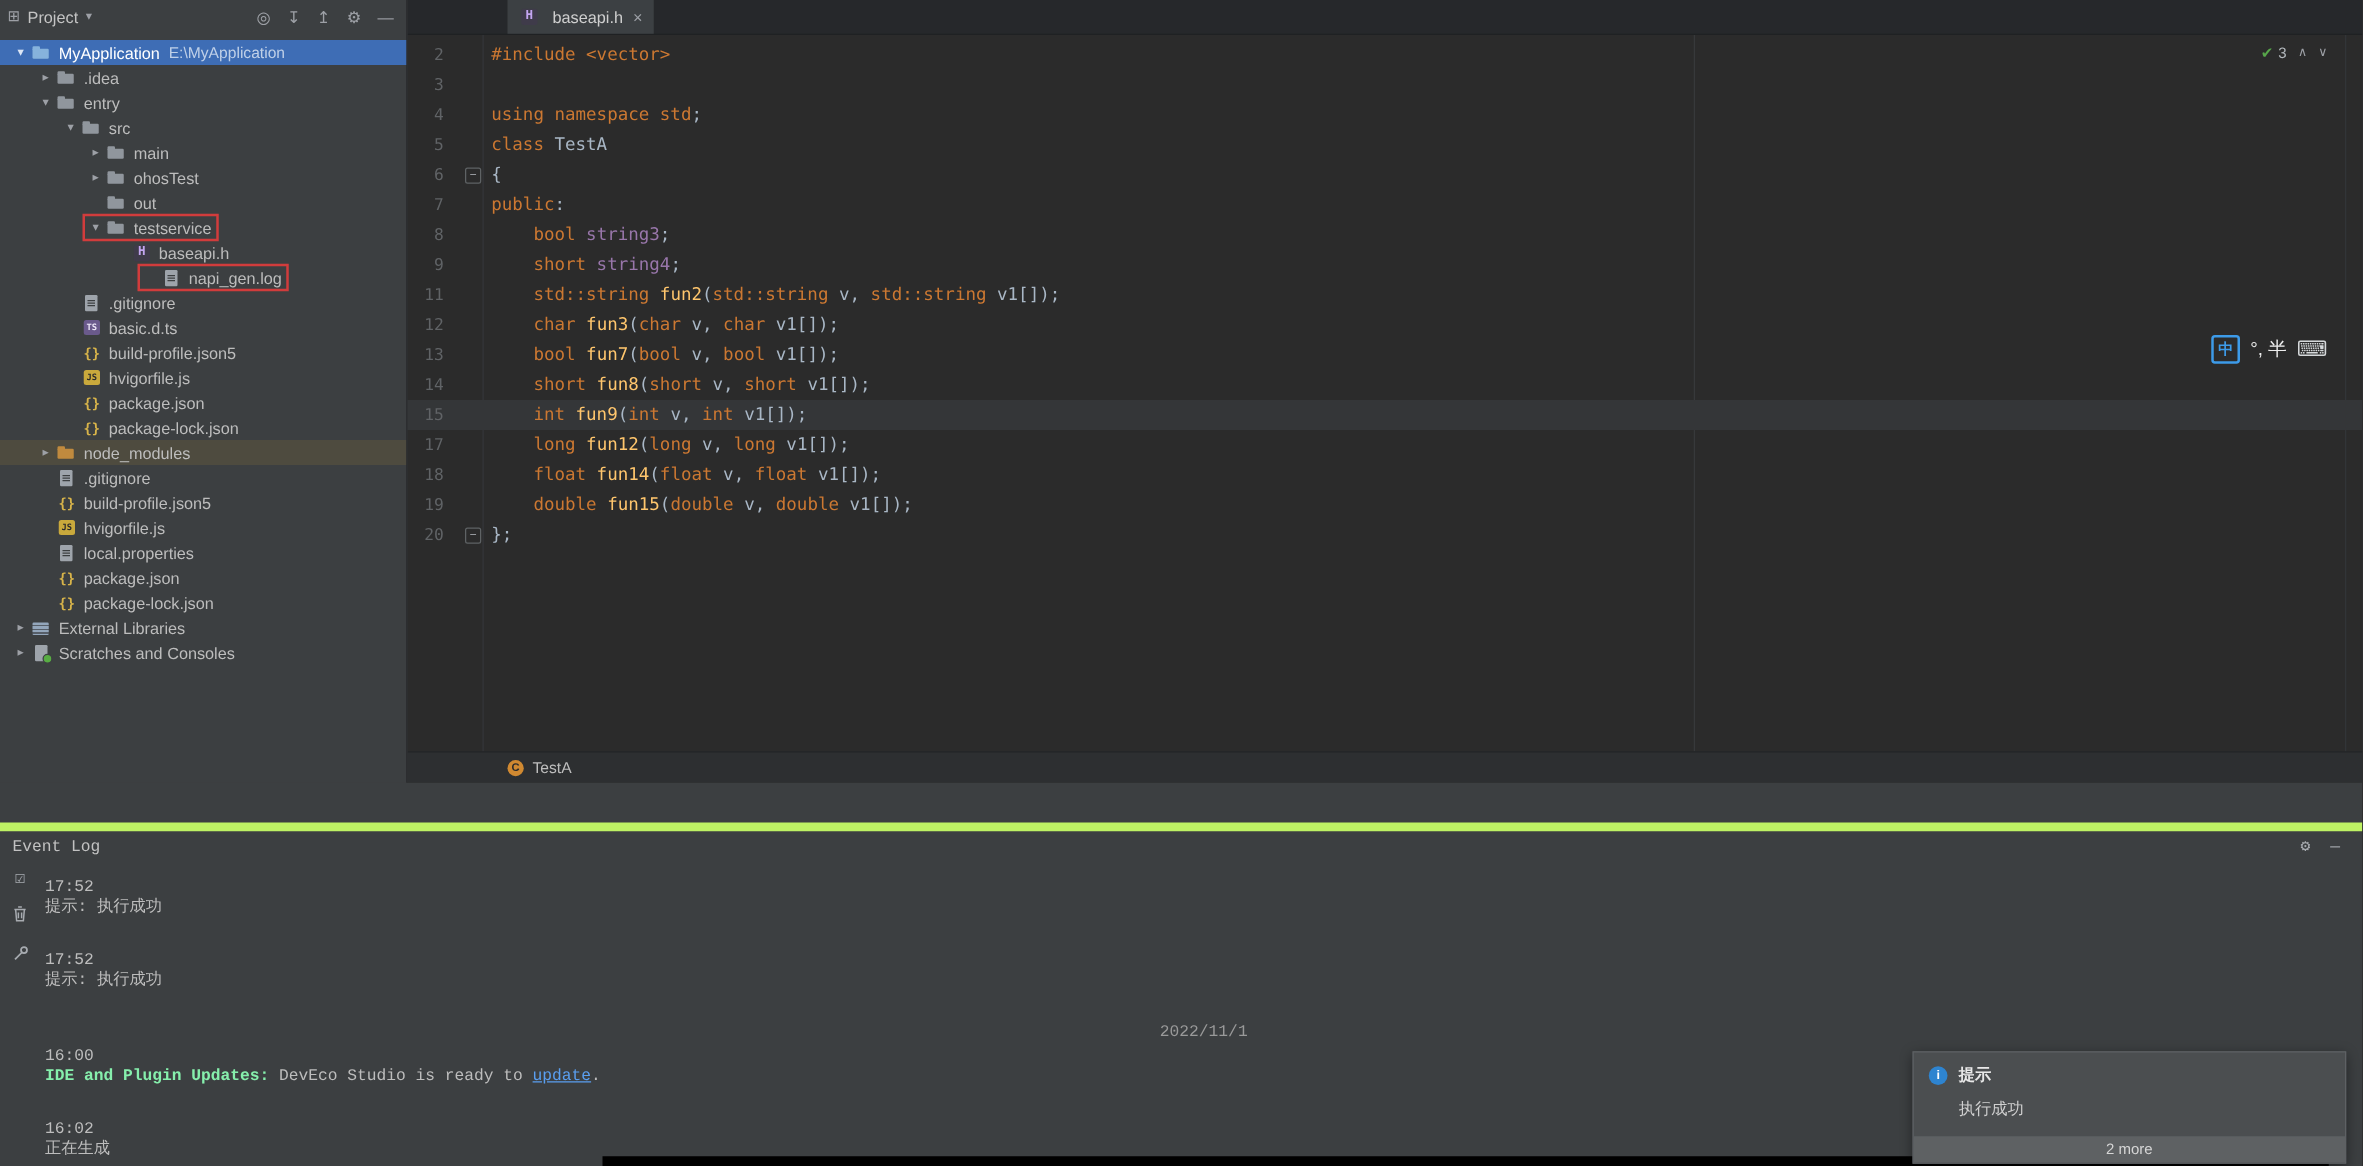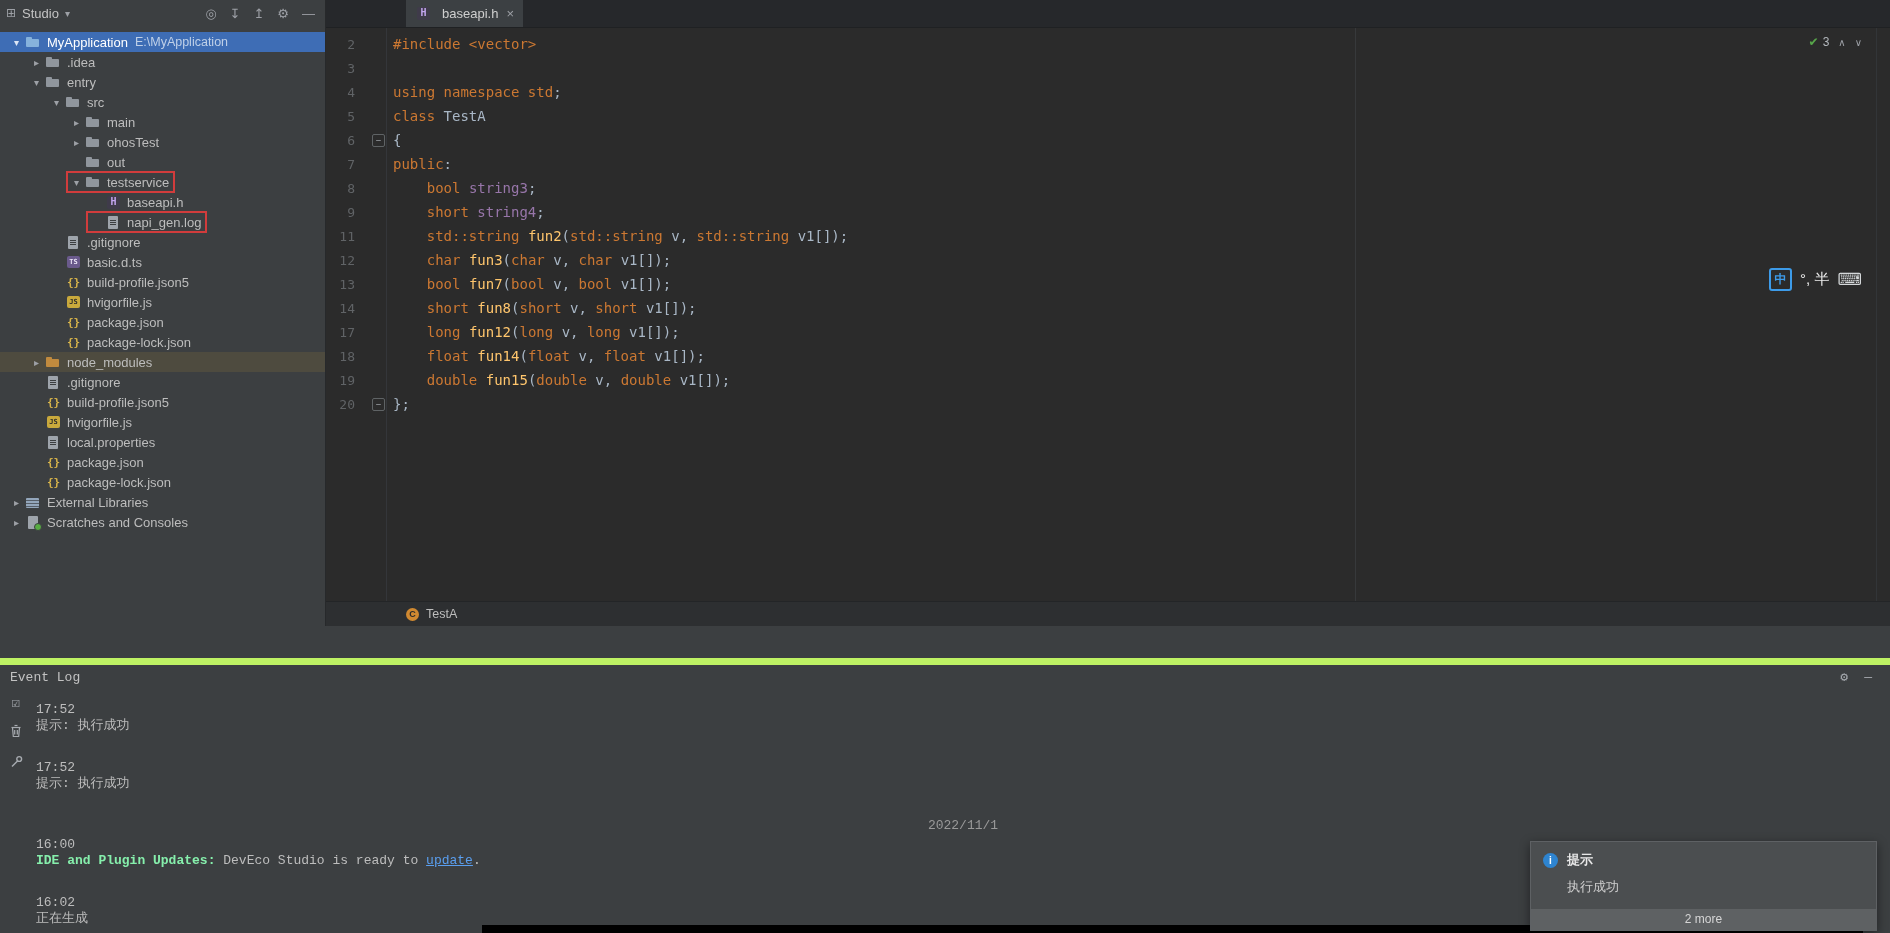--- a/index.html
+++ b/index.html
@@ -102,21 +102,21 @@
   .notif-more{height:21px;background:var(--c-notif_footer);color:#d6d6d6;font-size:12px;text-align:center;line-height:21px;cursor:pointer;}
 </style>
 </head>
 <body>
 
 <div class="app">
 
   <div class="project-panel">
     <div class="ppanel-toolbar">
       <span class="pwin-icon">⊞</span>
-      <span class="ptitle">Studio</span>
+      <span class="ptitle">Project</span>
       <span class="pcaret">▾</span>
       <span class="pt-spacer"></span>
       <span class="pt-icons" id="ptoolbar-icons">
           <span class="tb-icon">◎</span>
           <span class="tb-icon">↧</span>
           <span class="tb-icon">↥</span>
           <span class="tb-icon">⚙</span>
           <span class="tb-icon">—</span>
         </span>
     </div>
@@ -178,21 +178,21 @@
             <span class="tlabel">testservice</span>
           </span>
         </div>
         <div class="tree-row" style="padding-left: 88px;">
           <span class="row-content">
             <span class="chevron"></span>
             <span class="ticon ticon-file-h"></span>
             <span class="tlabel">baseapi.h</span>
           </span>
         </div>
-        <div class="tree-row" style="padding-left: 88px;">
+        <div class="tree-row" style="padding-left: 88px; margin-left: 24px;">
           <span class="row-content boxed">
             <span class="chevron"></span>
             <span class="ticon ticon-file-log td"></span>
             <span class="tlabel">napi_gen.log</span>
           </span>
         </div>
         <div class="tree-row" style="padding-left: 48px;">
           <span class="row-content">
             <span class="chevron"></span>
             <span class="ticon ticon-file-ignore td"></span>
@@ -366,20 +366,25 @@
           </div>
           <div class="code-line">
             <span class="lnum">13</span>
             <span class="fold-slot"></span>
             <span class="ltext"><span class="tok-pl">    </span><span class="tok-kw">bool </span><span class="tok-fn">fun7</span><span class="tok-pl">(</span><span class="tok-kw">bool </span><span class="tok-pl">v</span><span class="tok-pl">, </span><span class="tok-kw">bool </span><span class="tok-pl">v1[]</span><span class="tok-pl">);</span></span>
           </div>
           <div class="code-line">
             <span class="lnum">14</span>
             <span class="fold-slot"></span>
             <span class="ltext"><span class="tok-pl">    </span><span class="tok-kw">short </span><span class="tok-fn">fun8</span><span class="tok-pl">(</span><span class="tok-kw">short </span><span class="tok-pl">v</span><span class="tok-pl">, </span><span class="tok-kw">short </span><span class="tok-pl">v1[]</span><span class="tok-pl">);</span></span>
+          </div>
+          <div class="code-line current">
+            <span class="lnum">15</span>
+            <span class="fold-slot"></span>
+            <span class="ltext"><span class="tok-pl">    </span><span class="tok-kw">int </span><span class="tok-fn">fun9</span><span class="tok-pl">(</span><span class="tok-kw">int </span><span class="tok-pl">v</span><span class="tok-pl">, </span><span class="tok-kw">int </span><span class="tok-pl">v1[]</span><span class="tok-pl">);</span></span>
           </div>
           <div class="code-line">
             <span class="lnum">17</span>
             <span class="fold-slot"></span>
             <span class="ltext"><span class="tok-pl">    </span><span class="tok-kw">long </span><span class="tok-fn">fun12</span><span class="tok-pl">(</span><span class="tok-kw">long </span><span class="tok-pl">v</span><span class="tok-pl">, </span><span class="tok-kw">long </span><span class="tok-pl">v1[]</span><span class="tok-pl">);</span></span>
           </div>
           <div class="code-line">
             <span class="lnum">18</span>
             <span class="fold-slot"></span>
             <span class="ltext"><span class="tok-pl">    </span><span class="tok-kw">float </span><span class="tok-fn">fun14</span><span class="tok-pl">(</span><span class="tok-kw">float </span><span class="tok-pl">v</span><span class="tok-pl">, </span><span class="tok-kw">float </span><span class="tok-pl">v1[]</span><span class="tok-pl">);</span></span>

